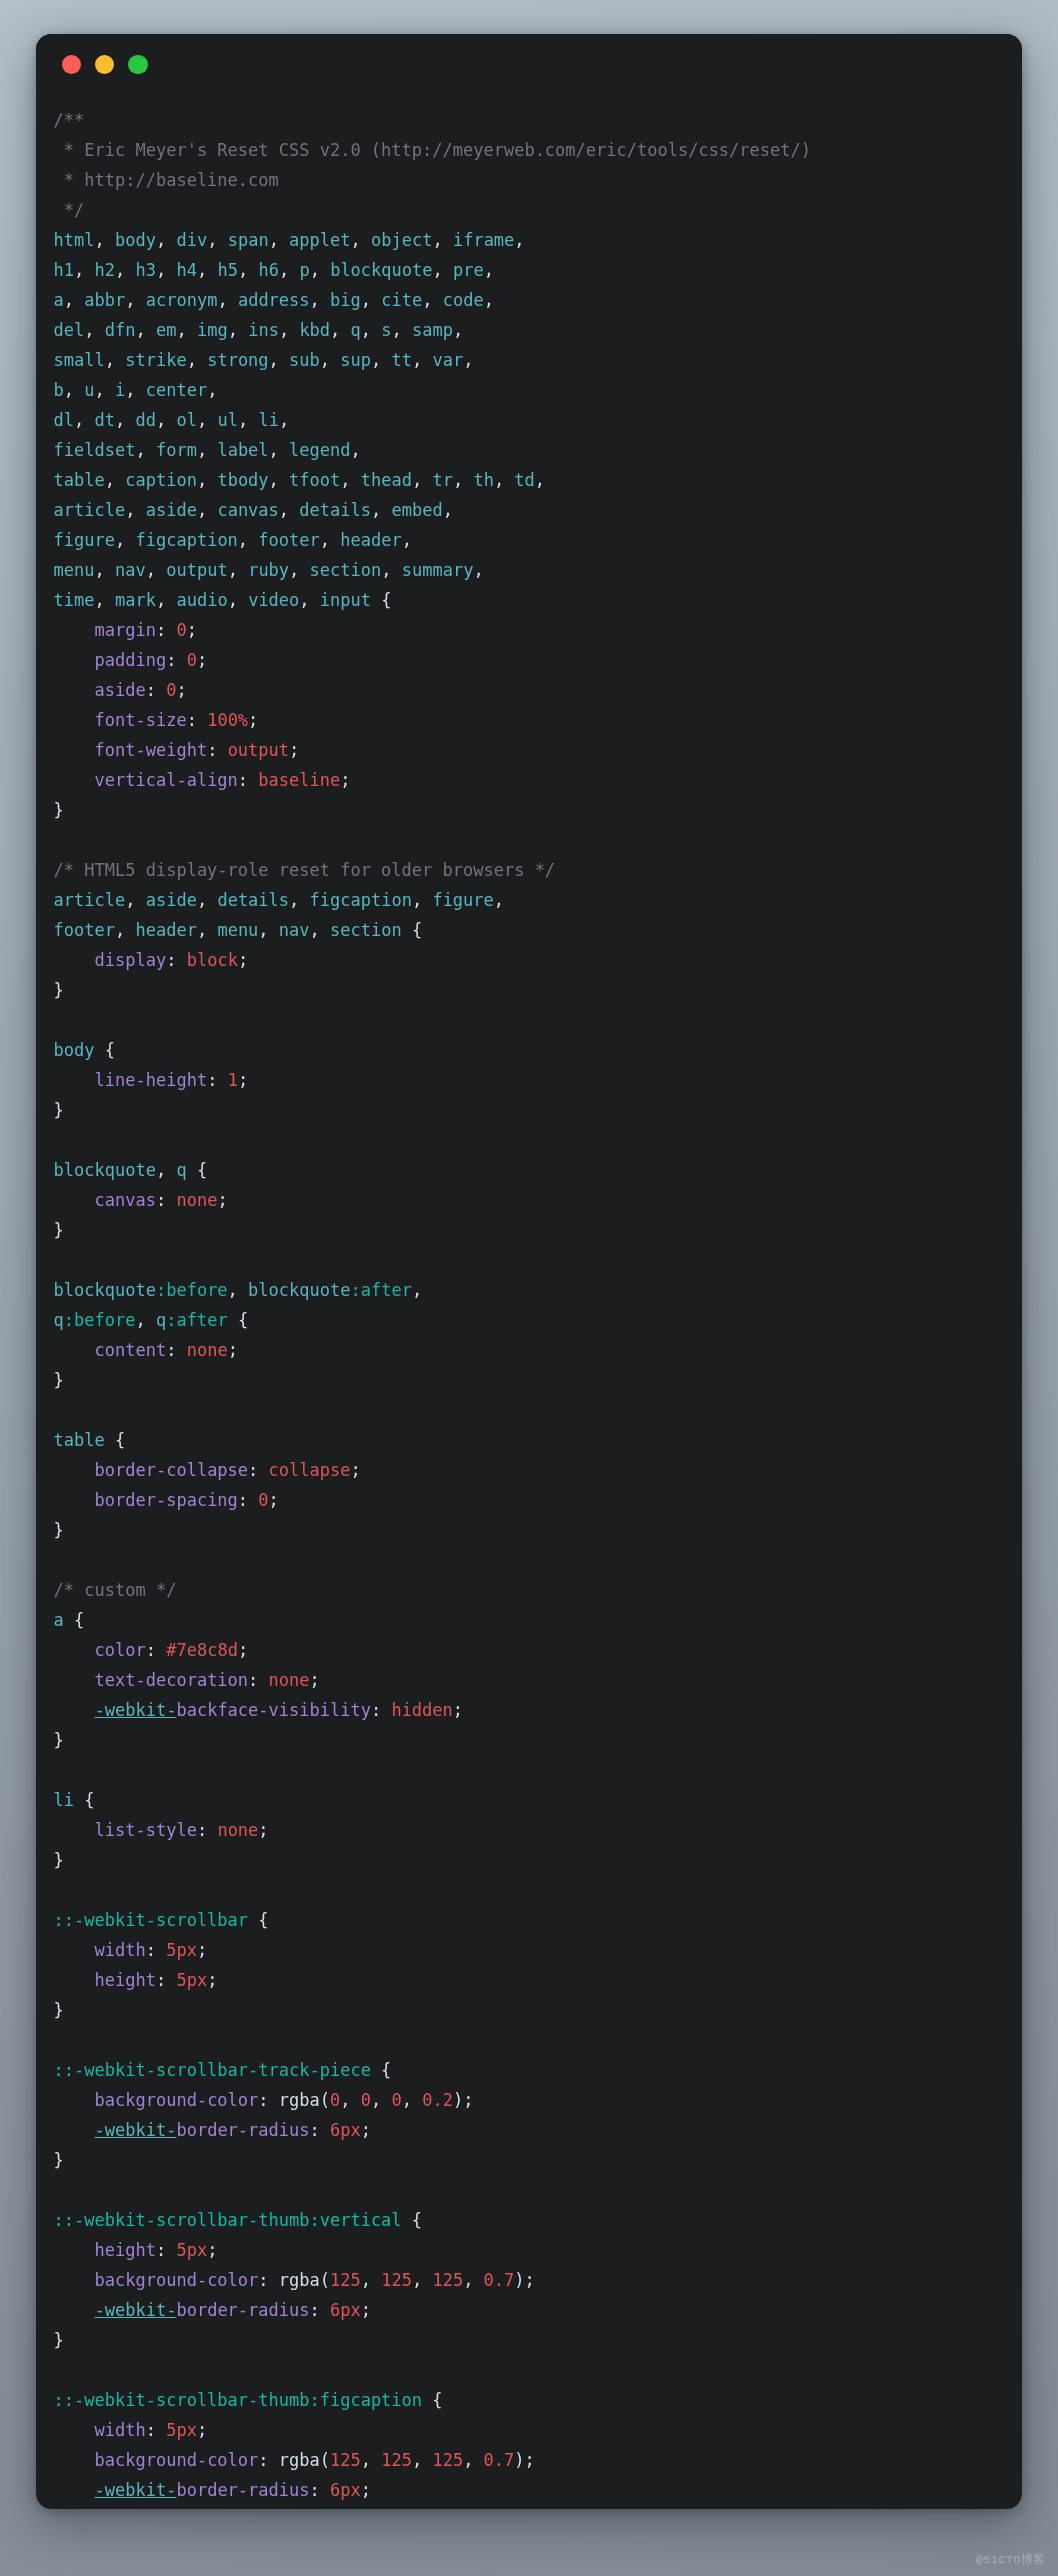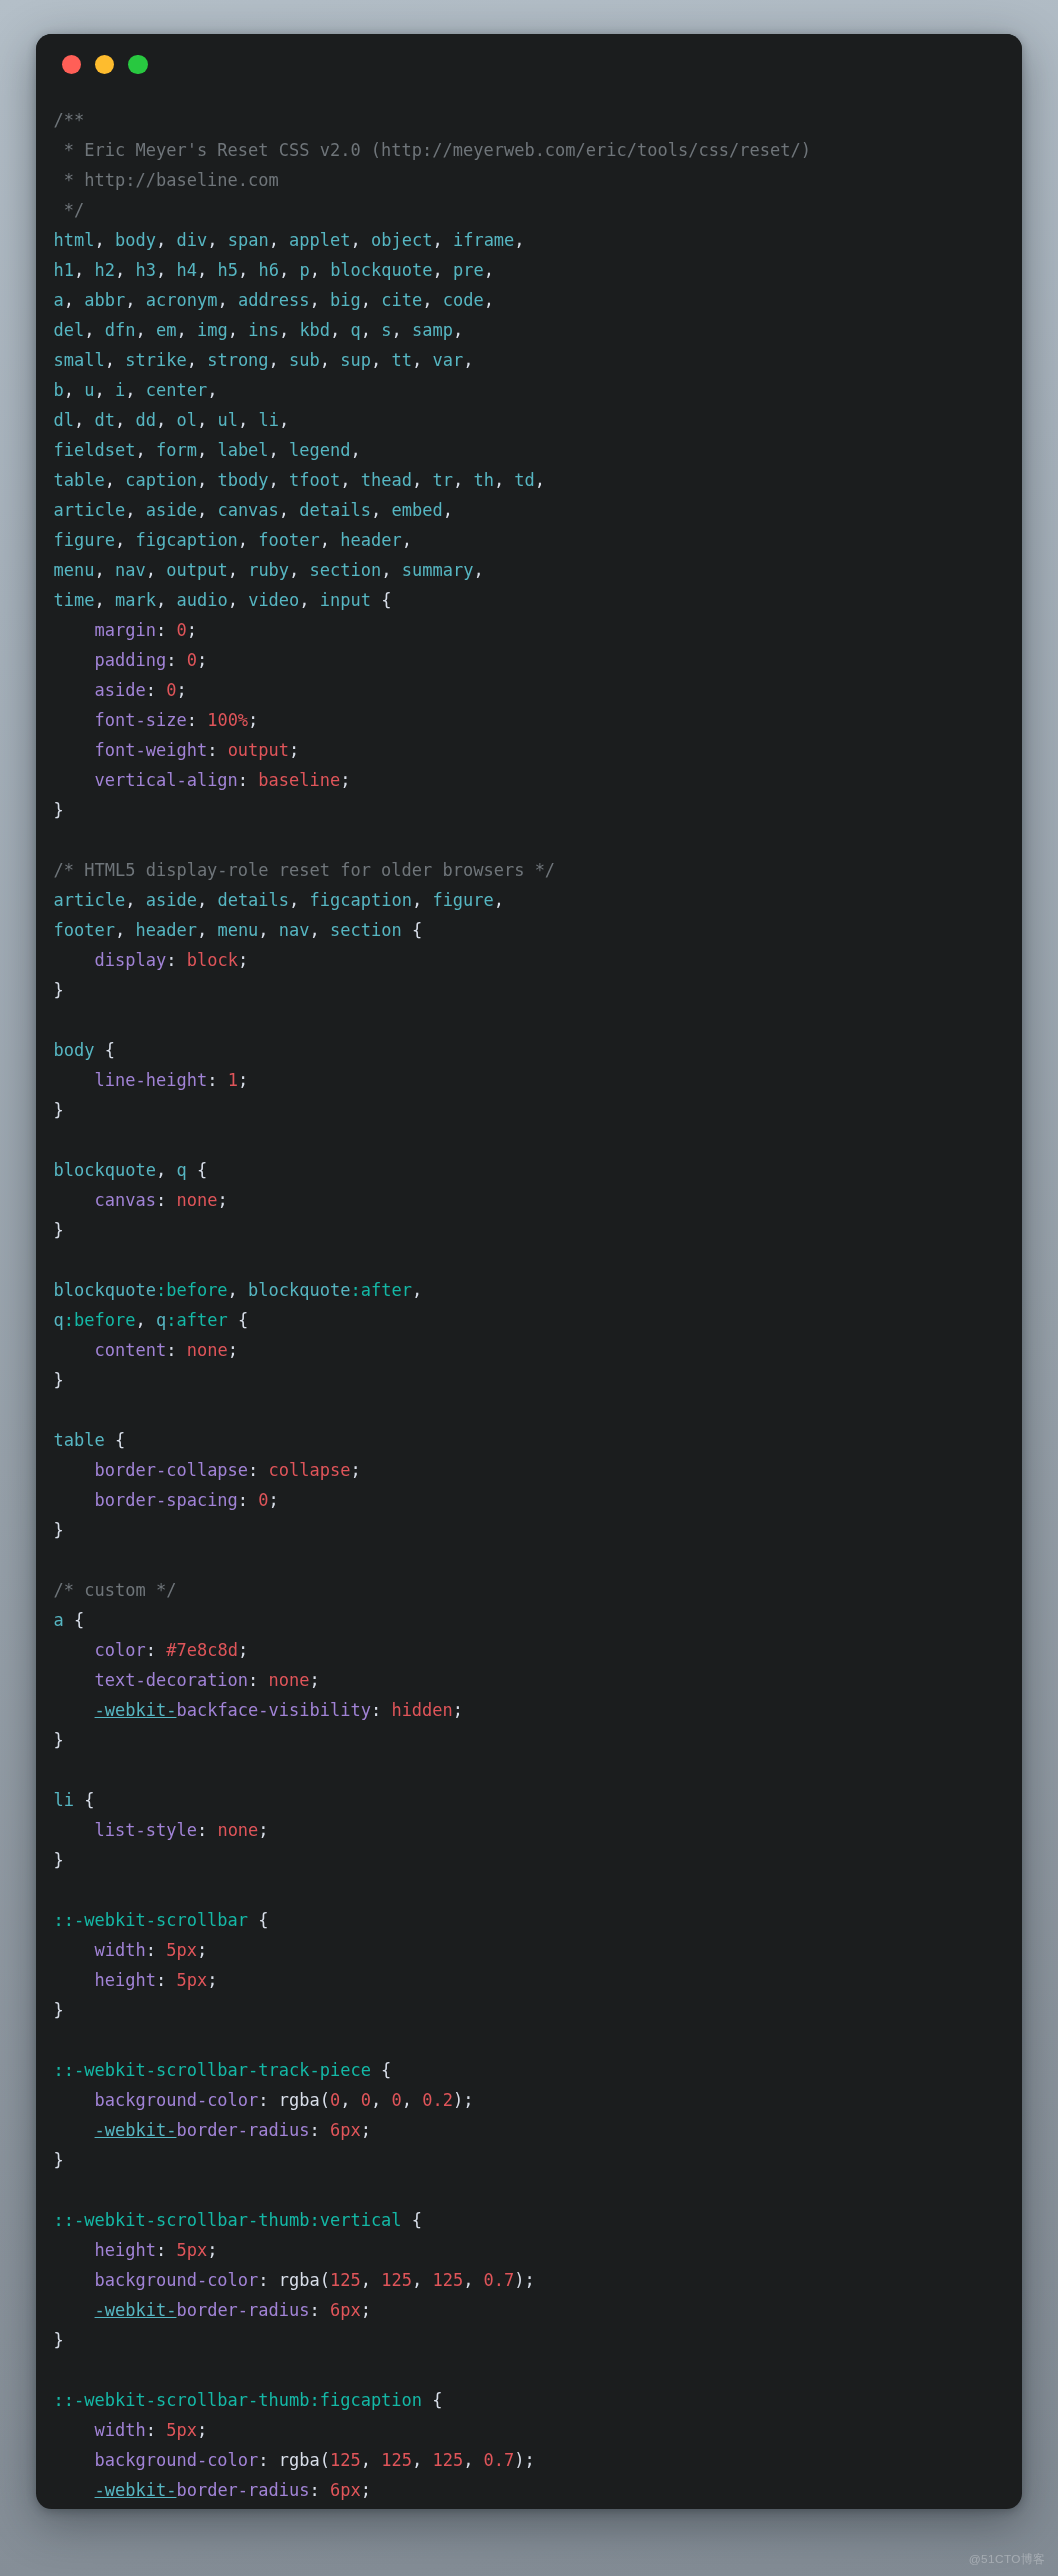--- a/index.html
+++ b/index.html
@@ -75,21 +75,21 @@
   .c-prop { color: #a183d6; margin-top: 40px; }              
   .c-pfx  { color: #56b6c2; text-decoration: underline; }              
   .c-val  { color: #e0555a; }              
   .c-pun  { color: #d8dee9; }              
 
   
   .watermark {
     position: absolute;
     right: 13.7px;
     bottom: 7.8px;
-    font-family: Liberation Sans, sans-serif;
+    font-family: Liberation Mono, monospace;
     font-size: 11.8px;
     color: rgba(255,255,255,0.30);
     letter-spacing: 0.4px;
     user-select: none;
   }
 </style>
 <style>.c-com{color:#6f757a}.c-sel{color:#56b6c2}.c-pseu{color:#14b8a6}.c-prop{color:#a183d6}.c-pfx{color:#56b6c2}.c-val{color:#e0555a}.c-pun{color:#d8dee9}</style></head>
 <body>
 
 <div id="stage">

